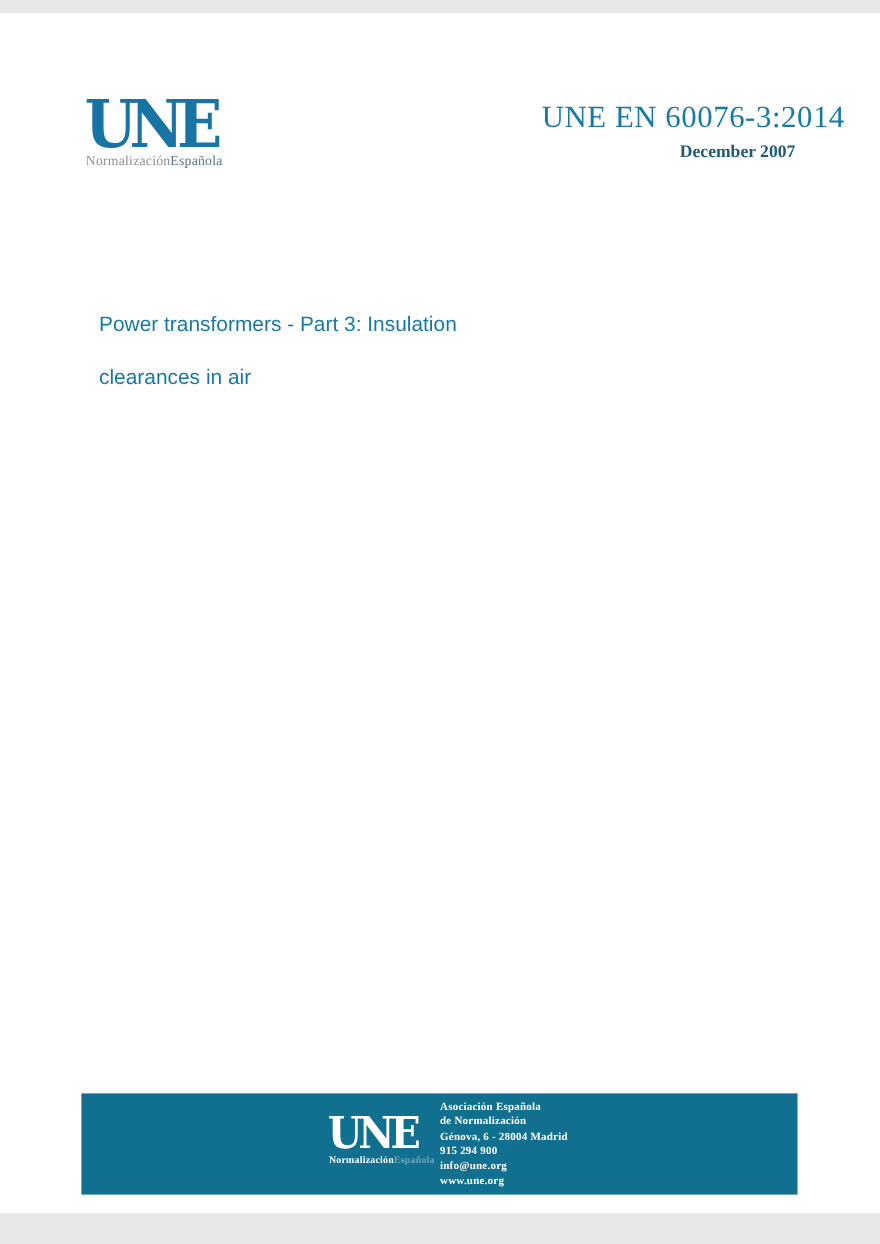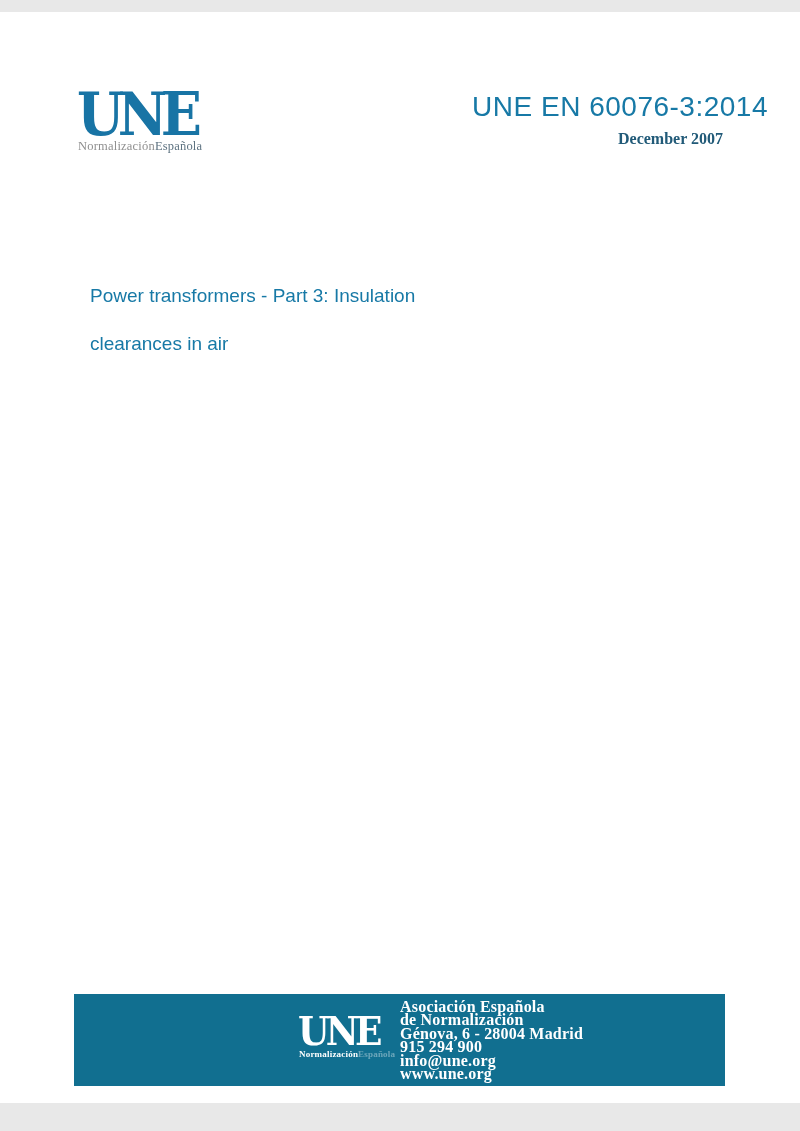--- a/index.html
+++ b/index.html
@@ -50,21 +50,21 @@
     text-align:right;
   }
   .kicker{
     font-weight:bold;
     font-size:22px;
     color:var(--kicker-gray);
     letter-spacing:0.8px;
     padding-right:46px;
   }
   .std-code{
-    font-family:Liberation Sans, sans-serif;
+    font-family:Liberation Serif, serif;
     font-size:28px;
     color:var(--accent-blue);
     margin-top:3px;
     letter-spacing:0.5px;
   }
   .std-date{
     font-weight:bold;
     font-size:16px;
     color:var(--date-blue);
     margin-top:7px;
@@ -102,21 +102,21 @@
     font-weight:bold;
     letter-spacing:0.2px;
   }
   .footer-logo .logo-sub .p1{color:#ffffff;}
   .footer-logo .logo-sub .p2{color:rgba(255,255,255,0.38);}
   .footer-address{
     position:absolute;
     left:326px;top:6px;
     color:#ffffff;
     font-weight:bold;
-    font-size:16px;
+    font-size:10px;
     line-height:13.4px;
     letter-spacing:0.2px;
   }
 </style>
 </head>
 <body>
 
 <div class="page">
 
   <div class="top-logo">

